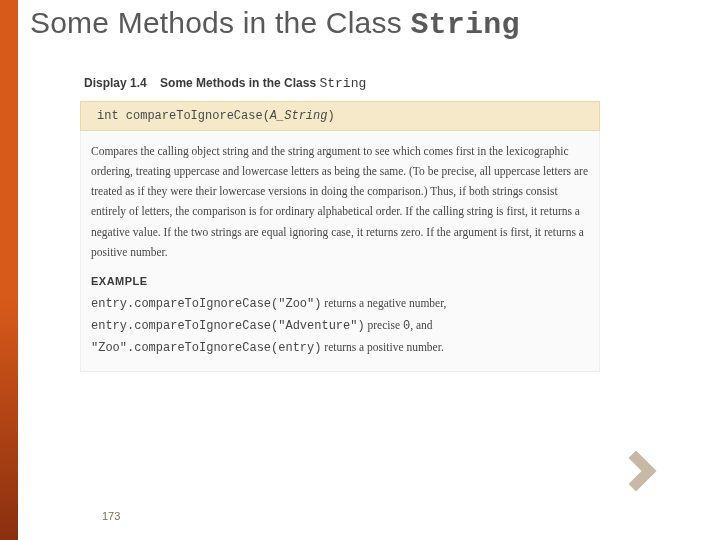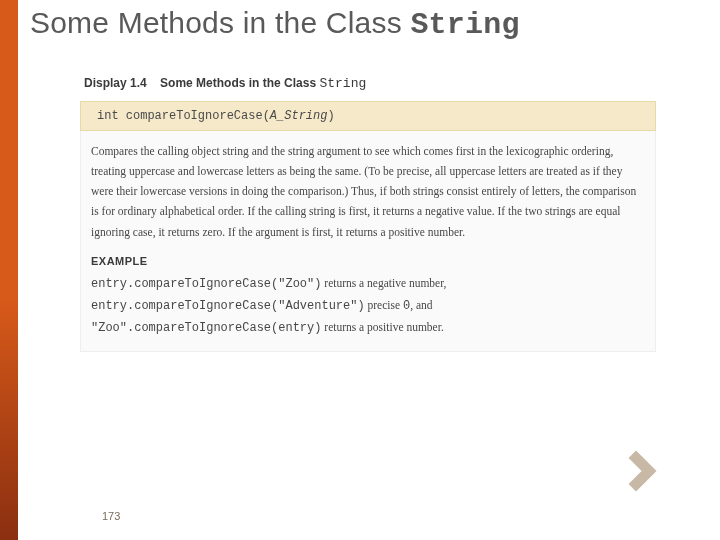--- a/index.html
+++ b/index.html
@@ -28,21 +28,21 @@
     letter-spacing: 0.2px;
   }
   .title .code {
     font-family: "Courier New", Courier, monospace;
     font-weight: bold;
   }
   .figure {
     position: absolute;
     left: 80px;
     top: 70px;
-    width: 576px;
+    width: 520px;
     background: #fff;
   }
   .fig-caption {
     font-size: 12px;
     color: #3a3a3a;
     padding: 6px 4px 10px 4px;
   }
   .fig-caption .disp {
     font-weight: bold;
     margin-right: 10px;

